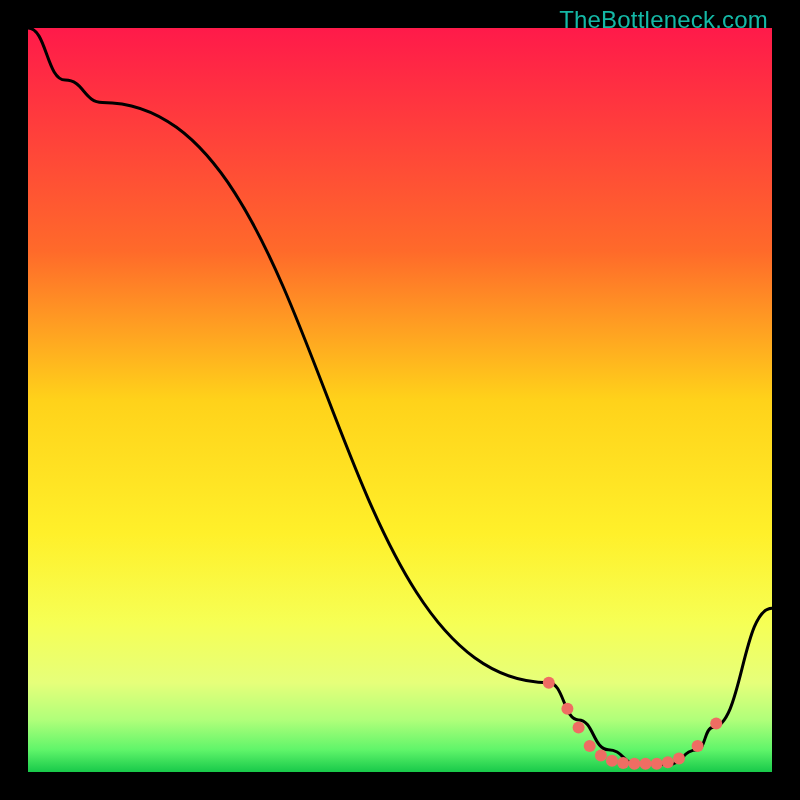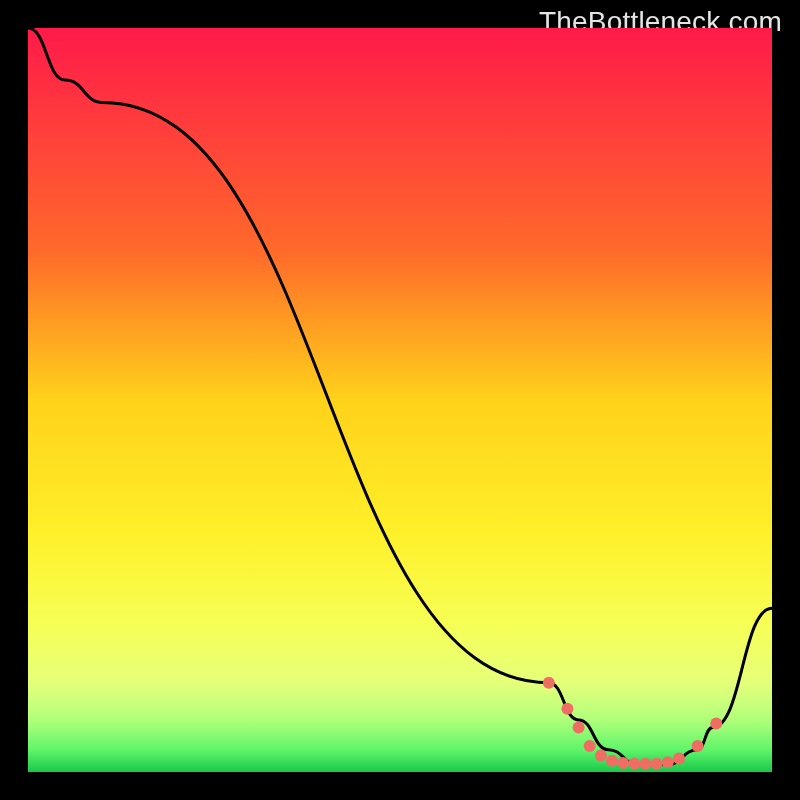--- a/index.html
+++ b/index.html
@@ -14,23 +14,23 @@
   .plot-area {
     position: absolute;
     left: 28px;
     top: 28px;
     width: 744px;
     height: 744px;
   }
   .watermark {
     position: absolute;
     top: 6px;
-    right: 18px;
-    color: #e5e5e5;
-    font-size: 28px;
+    right: 32px;
+    color: #14b8a6;
+    font-size: 24px;
     font-weight: 500;
     letter-spacing: 0.2px;
   }
   svg { display: block; }
 </style>
 </head>
 <body>
 
 <div class="watermark">TheBottleneck.com</div>
 

